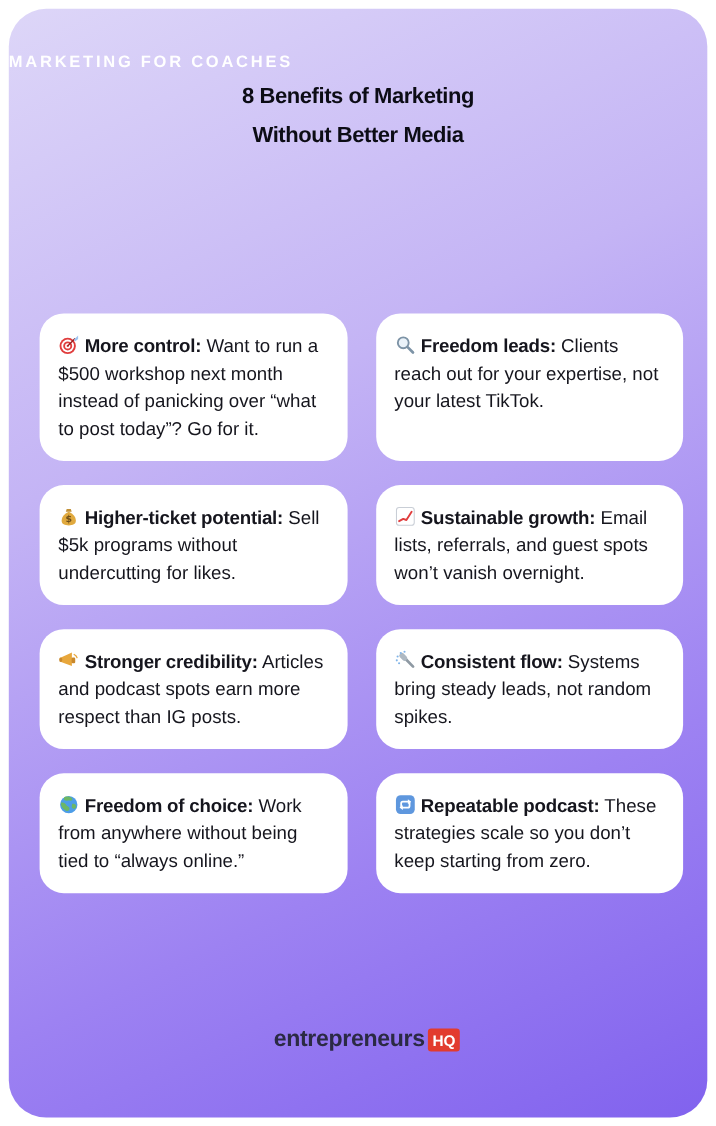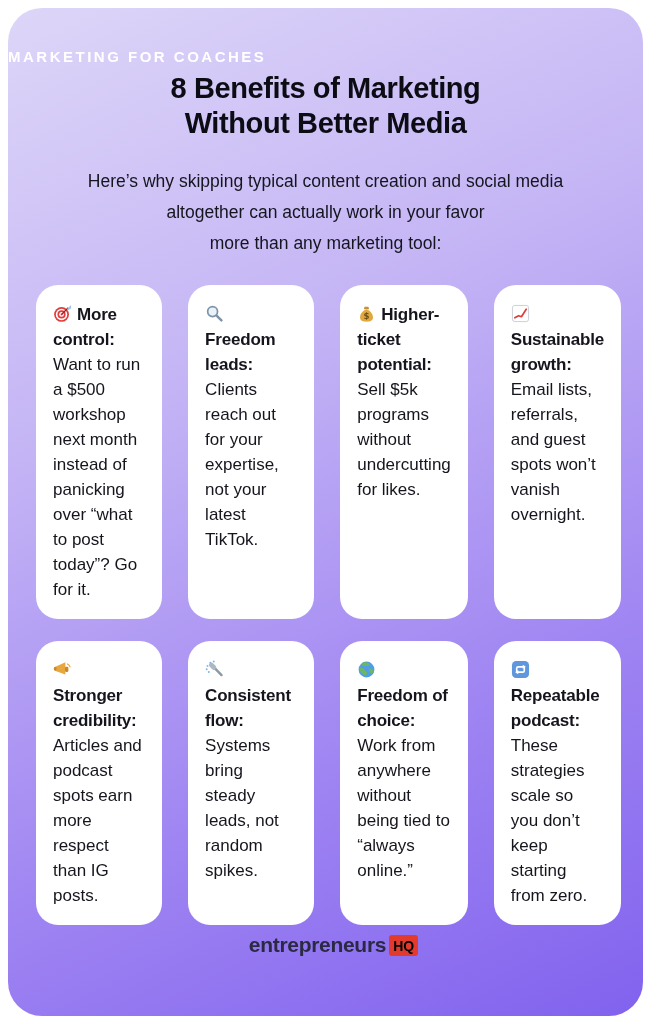--- a/index.html
+++ b/index.html
@@ -20,35 +20,35 @@
     position:absolute;top:40px;left:0;right:0;
     text-align:left;
     color:#ffffff;
     font-size:15px;font-weight:700;
     letter-spacing:2.5px;
   }
   .title{
     position:absolute;top:63px;left:0;right:0;
     text-align:center;
     color:#0c0c15;
-    font-size:29px;font-weight:800;
+    font-size:20px;font-weight:800;
     line-height:35px;
     letter-spacing:-0.4px;
   }
   .subtitle{
     position:absolute;top:158px;left:0;right:0;
     text-align:center;
     color:#15151f;
     font-size:17.5px;font-weight:400;
     line-height:31px;
   }
   .grid{
     position:absolute;top:277px;left:28px;right:22px;
     display:grid;
-    grid-template-columns:1fr 1fr 1fr 1fr;
+    grid-template-columns:1fr 1fr;
     column-gap:26px;
     row-gap:22px;
   }
   .card{
     background:#ffffff;
     border-radius:22px;
     padding:17px 17px;
     font-size:17px;
     line-height:25px;
     color:#15151d;
@@ -65,45 +65,40 @@
     position:absolute;top:925px;left:16px;right:0;
     display:flex;align-items:center;justify-content:center;text-align:right;
   }
   .logo-text{
     color:#2b2a44;
     font-size:21px;font-weight:600;
     letter-spacing:-0.3px;
   }
   .hq-badge{
     background:#e23b2e;
-    color:#000000;
+    color:#ffffff;
     font-size:14px;font-weight:800;
     padding:3px 4px 2px 4px;
     border-radius:3px;
     margin-left:3px;
     line-height:16px;
   }
 </style>
 </head>
 <body>
 
 <div class="poster">
 
   <div class="eyebrow">MARKETING FOR COACHES</div>
 
   <div class="title">
     <div>8 Benefits of Marketing</div>
     <div>Without Better Media</div>
   </div>
 
-  <div class="subtitle">
-    <div>Here’s why skipping typical content creation and social media</div>
-    <div>altogether can actually work in your favor</div>
-    <div>more than any marketing tool:</div>
-  </div>
 
   <div class="grid">
 
     <div class="card">
       <span class="icon"><svg viewBox="0 0 20 20">
         <circle cx="9" cy="11" r="7.8" fill="#e03d3d"></circle>
         <circle cx="9" cy="11" r="6" fill="#ffffff"></circle>
         <circle cx="9" cy="11" r="4.3" fill="#e03d3d"></circle>
         <circle cx="9" cy="11" r="2.5" fill="#ffffff"></circle>
         <circle cx="9" cy="11" r="1" fill="#e03d3d"></circle>

